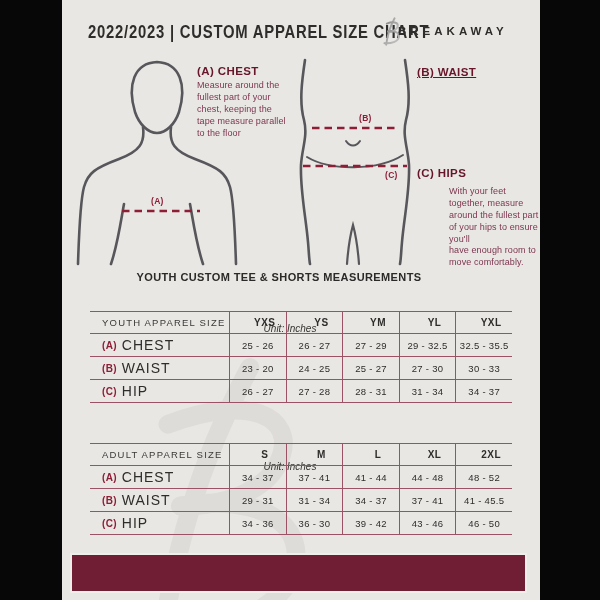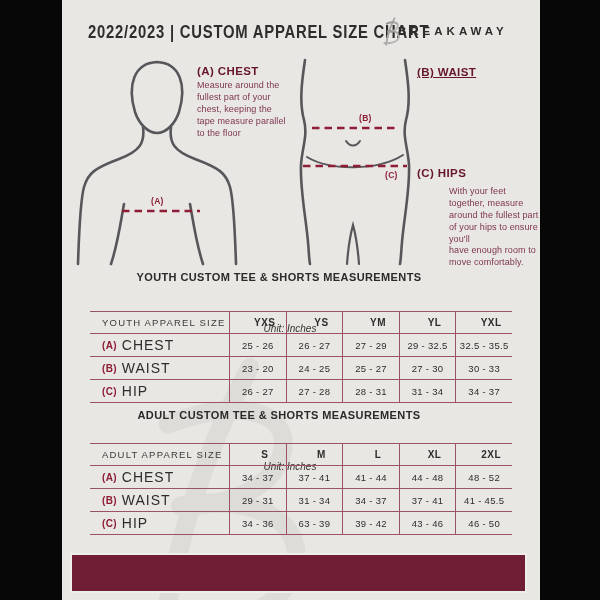--- a/index.html
+++ b/index.html
@@ -191,21 +191,20 @@
       <span class="rk">(C)</span>
       <span class="rl">HIP</span>
     </div>
     <div class="c v">26 - 27</div>
     <div class="c v">27 - 28</div>
     <div class="c v">28 - 31</div>
     <div class="c v">31 - 34</div>
     <div class="c v">34 - 37</div>
   </div>
 
-  <div class="tbl-title" style="top:409px;">ADULT CUSTOM TEE &amp; SHORTS MEASUREMENTS</div>
   <div class="tbl-unit" style="top:424px;">Unit: Inches</div>
 
   <div class="size-table" style="top:443px;">
     <div class="c top first sizehead">ADULT APPAREL SIZE</div>
     <div class="c top v colhead">S</div>
     <div class="c top v colhead">M</div>
     <div class="c top v colhead">L</div>
     <div class="c top v colhead">XL</div>
     <div class="c top v colhead">2XL</div>
 
@@ -227,21 +226,21 @@
     <div class="c v">31 - 34</div>
     <div class="c v">34 - 37</div>
     <div class="c v">37 - 41</div>
     <div class="c v">41 - 45.5</div>
 
     <div class="c first">
       <span class="rk">(C)</span>
       <span class="rl">HIP</span>
     </div>
     <div class="c v">34 - 36</div>
-    <div class="c v">63 - 39</div>
+    <div class="c v">36 - 30</div>
     <div class="c v">39 - 42</div>
     <div class="c v">43 - 46</div>
     <div class="c v">46 - 50</div>
   </div>
 
   <div class="footer-bar"></div>
 
 </div>
 
 </body></html>

